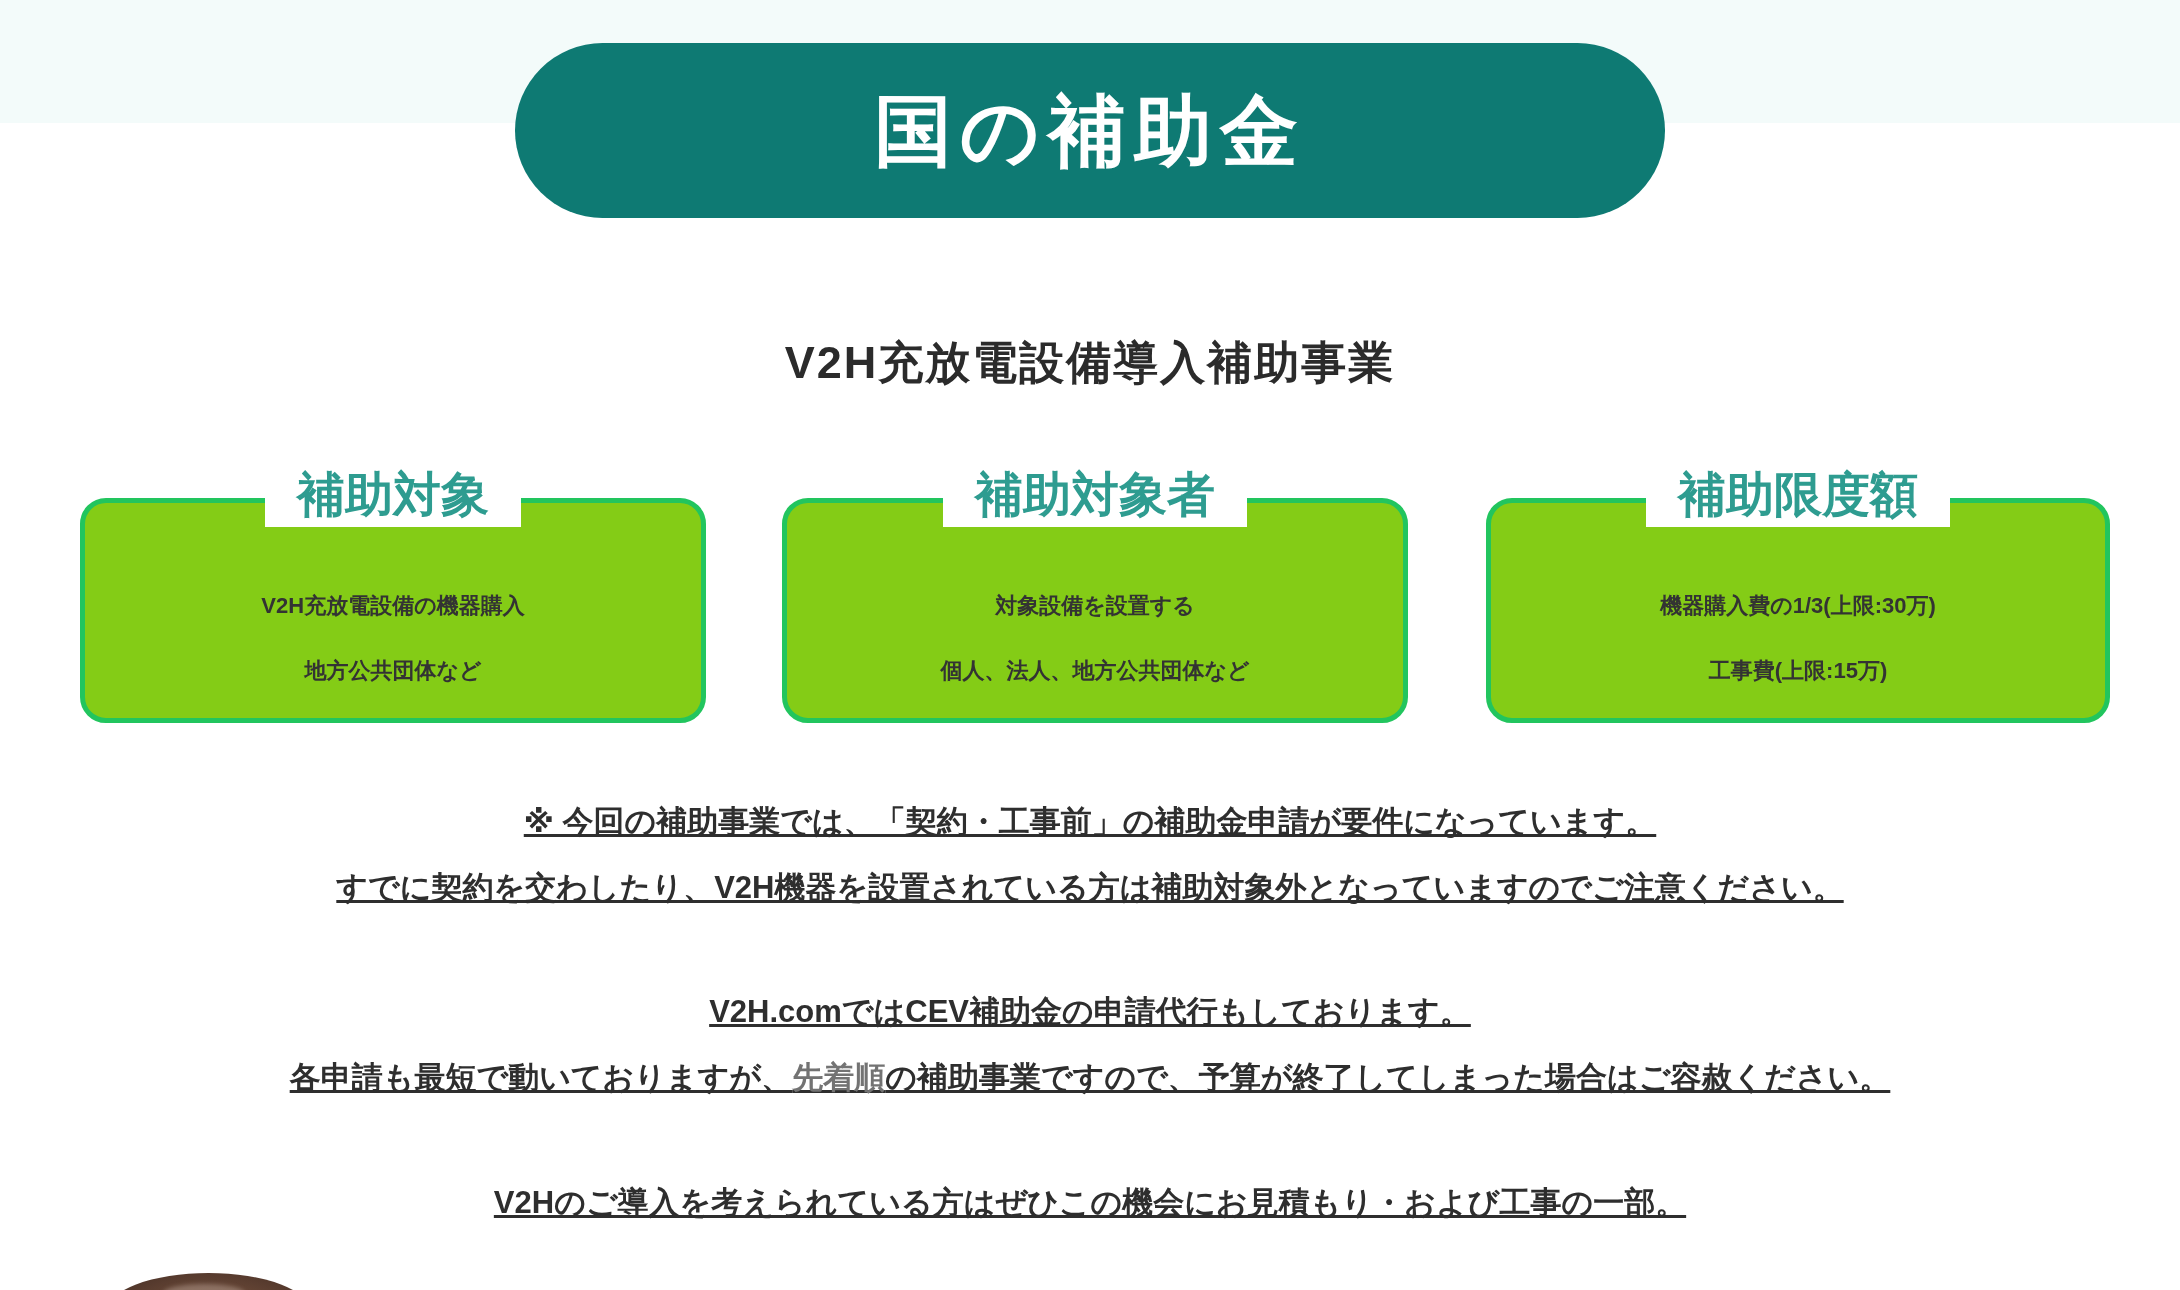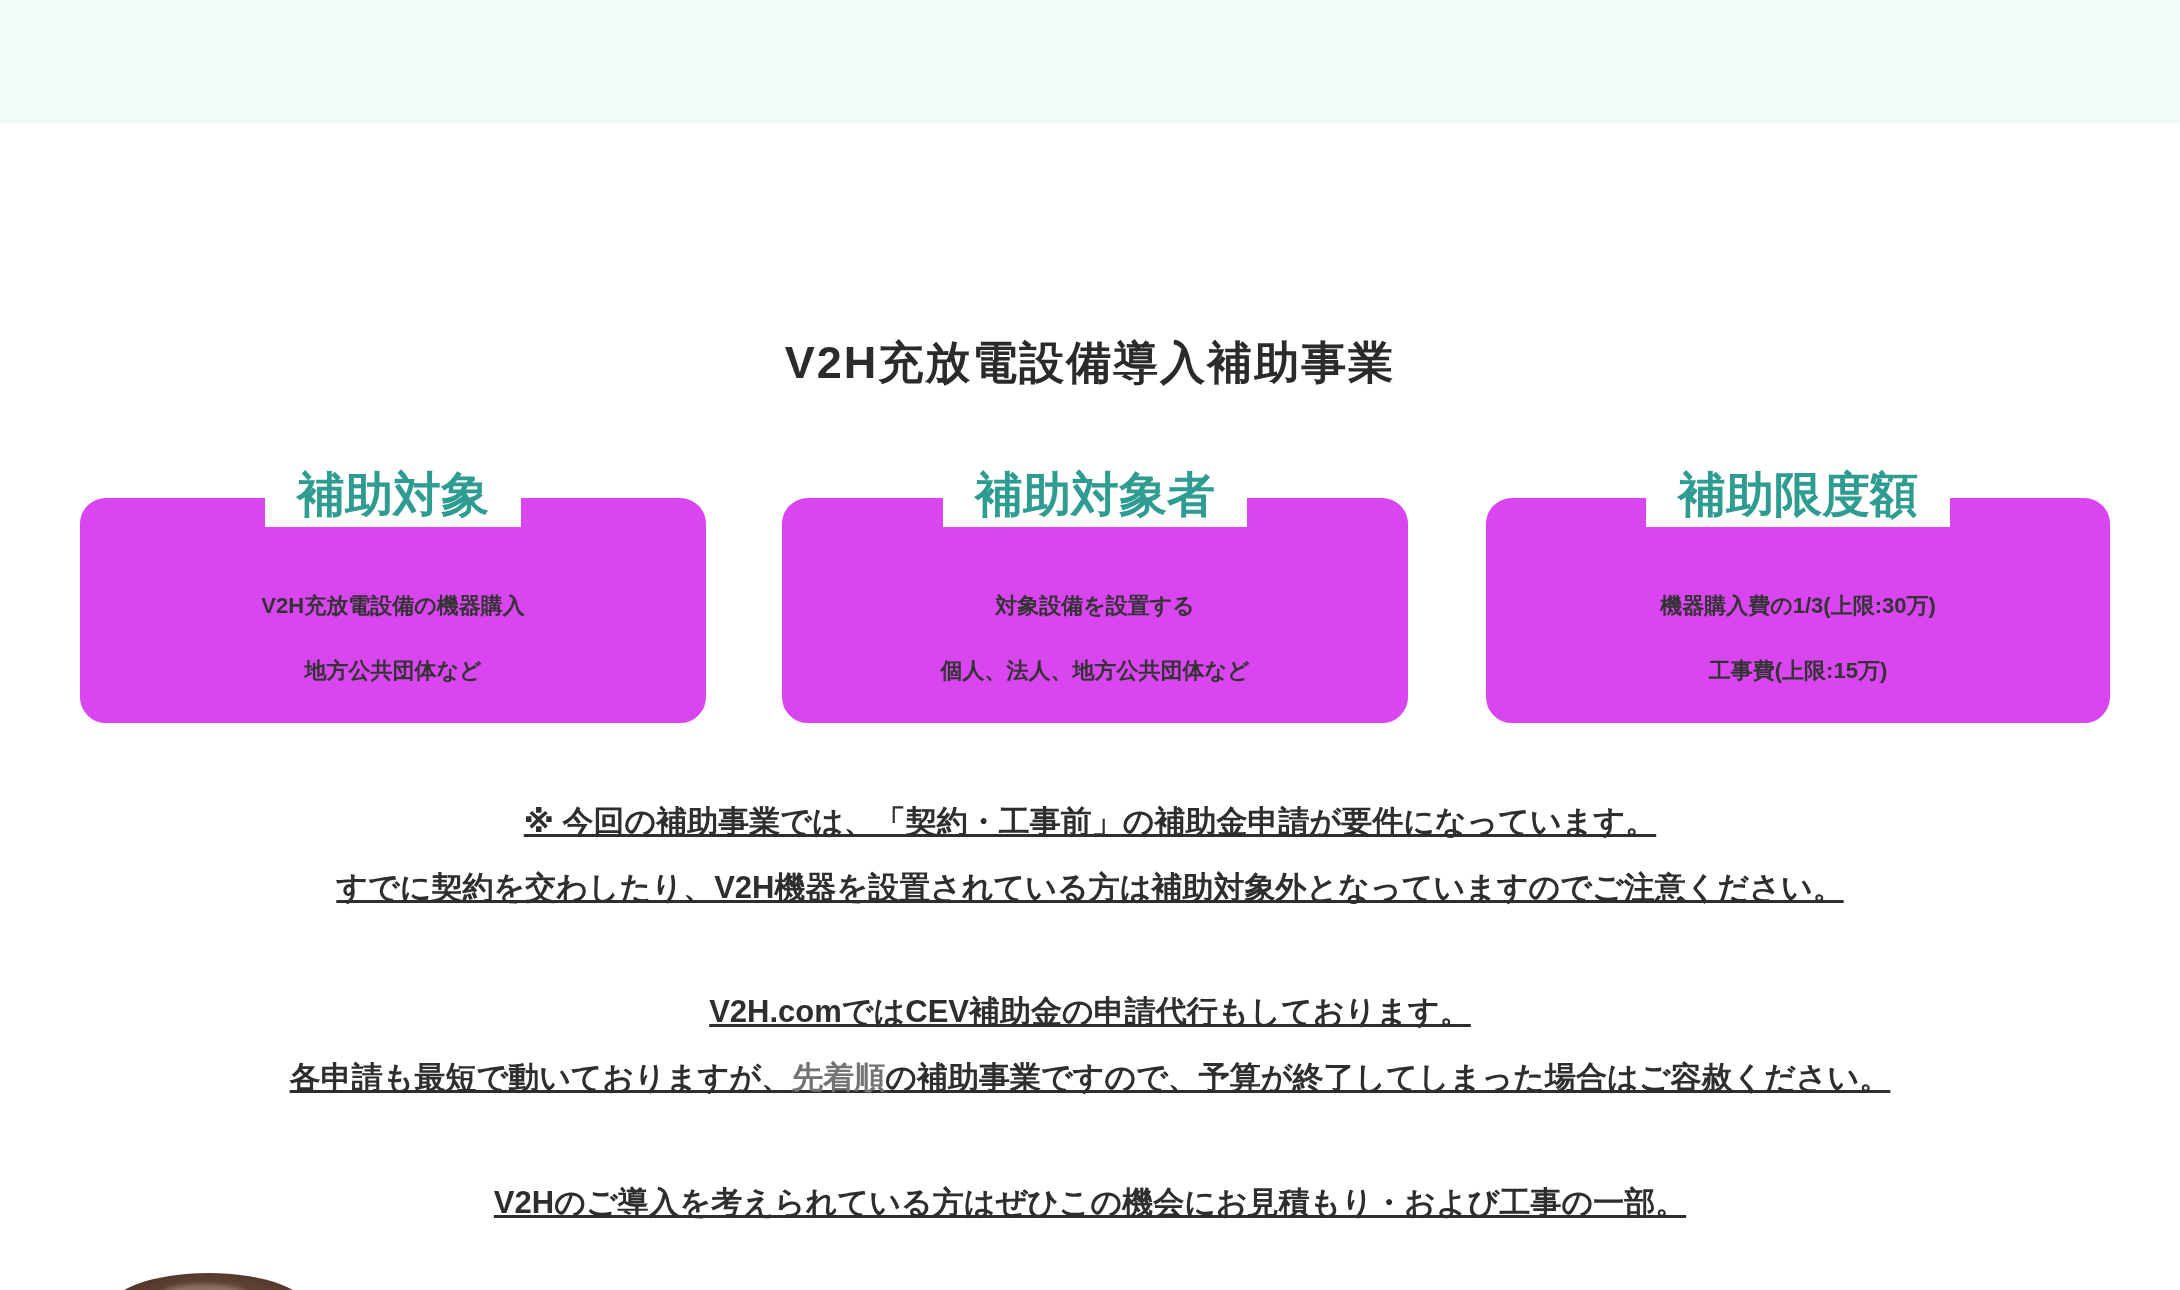--- a/index.html
+++ b/index.html
@@ -54,23 +54,23 @@
     font-weight: bold;
     color: #2b2b2b;
     letter-spacing: 2px;
     white-space: nowrap;
   }
 
   .card {
     position: absolute;
     top: 498px;
     height: 225px;
-    border: 5px solid #d946ef;
+    border: 5px solid #22c55e;
     border-radius: 26px;
-    background: #d946ef;
+    background: #84cc16;
   }
   .card-1 { left: 80px;   width: 626px; }
   .card-2 { left: 782px;  width: 626px; }
   .card-3 { left: 1486px; width: 624px; }
 
   .card-title {
     position: absolute;
     top: -40px;
     left: 50%;
     transform: translateX(-50%);
@@ -131,20 +131,23 @@
     filter: blur(2px);
   }
 </style>
 </head>
 <body>
 
 <div class="page">
 
   <div class="top-band"></div>
 
+  <div class="banner-pill">
+    <span class="banner-text">国の補助金</span>
+  </div>
 
   <h1 class="main-heading">V2H充放電設備導入補助事業</h1>
 
   <div class="card card-1">
     <div class="card-title">補助対象</div>
     <div class="card-body">
       <div class="card-line">V2H充放電設備の機器購入</div>
       <div class="card-line">地方公共団体など</div>
     </div>
   </div>

